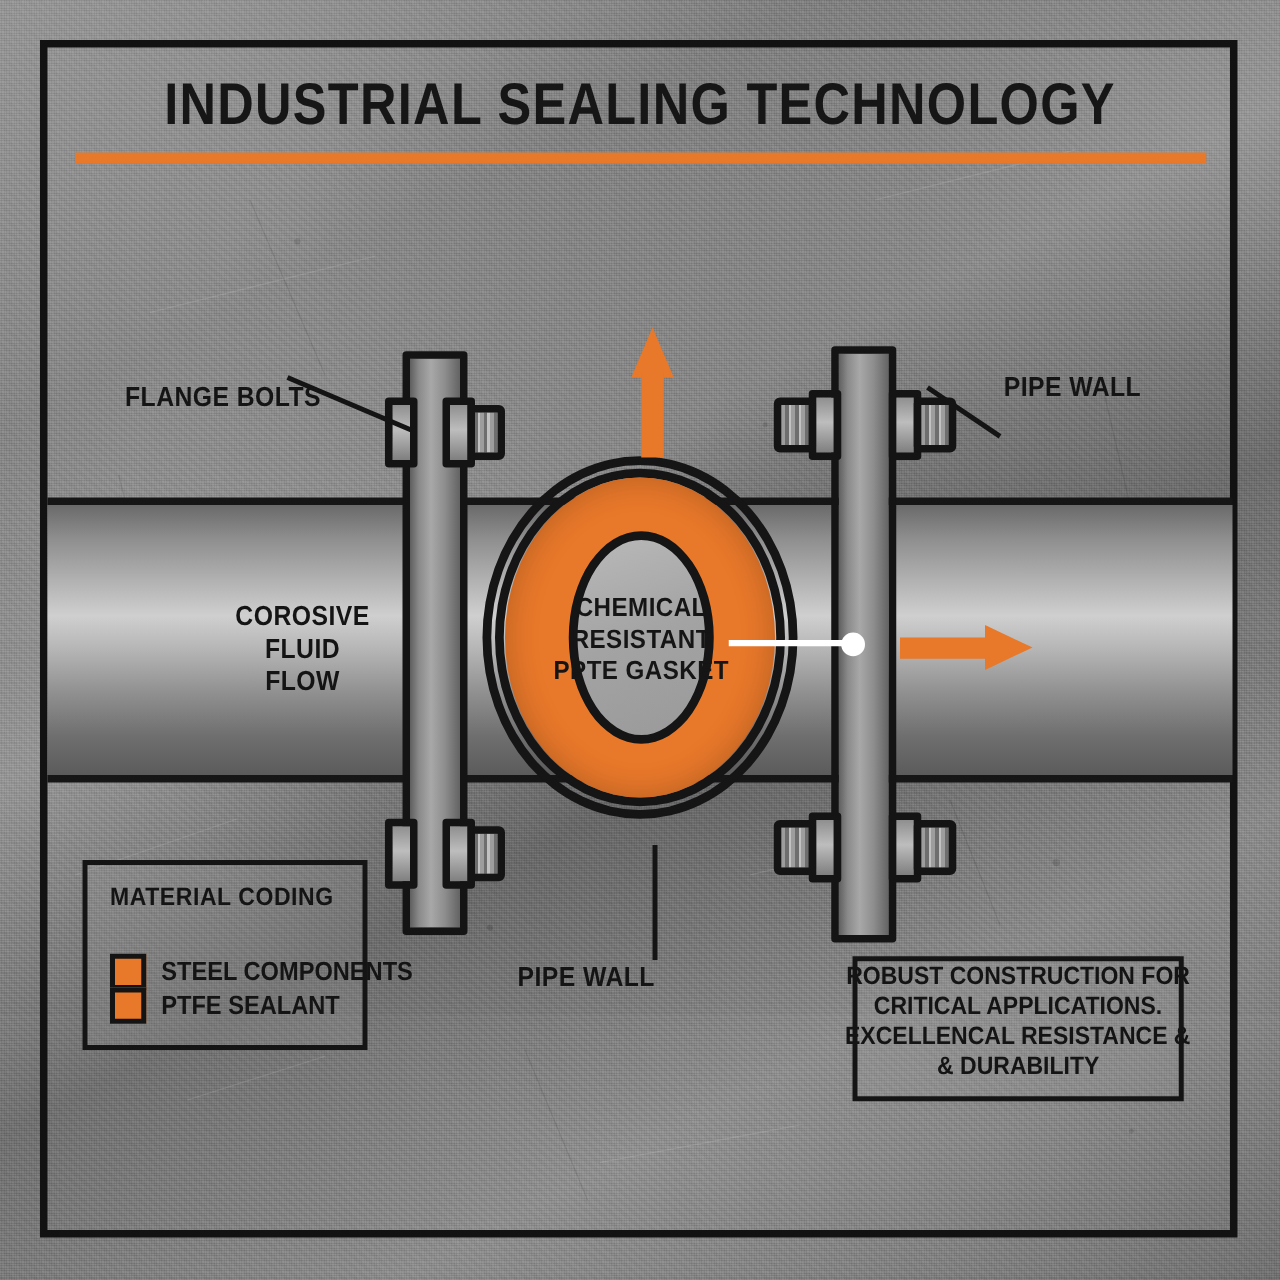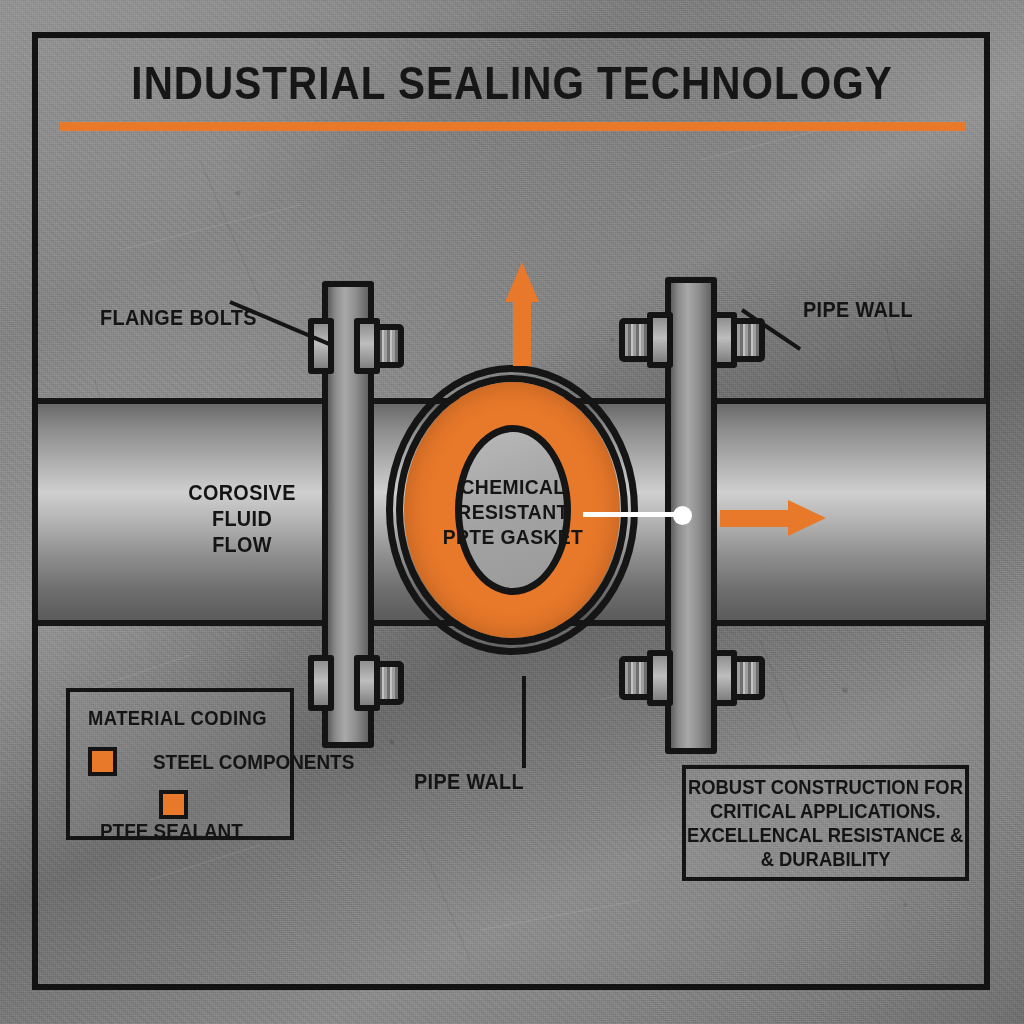--- a/index.html
+++ b/index.html
@@ -163,28 +163,28 @@
   .legend-row .swatch{
     width:29px;height:29px;background:#E8782A;border:4px solid #141414;
     box-sizing:border-box;flex:0 0 auto;
   }
   .legend-row .lbl{
     margin-left:12px;
     font-family:"Liberation Sans Narrow","Liberation Sans",sans-serif;
     font-weight:bold;font-size:21px;color:#141414;white-space:nowrap;
     transform:scaleX(.9);transform-origin:left center;
   }
-  #legend-row-0{top:55px;gap:24px;}
-  #legend-row-1{top:98px;flex-direction:column;}
+  #legend-row-0{top:71px;}
+  #legend-row-1{top:98px;}
 
   
   #note{
-    position:absolute;left:682px;top:765px;width:287px;height:116px;
+    position:absolute;left:682px;top:765px;width:265px;height:116px;
     border:4px solid #141414;box-sizing:border-box;
-    display:flex;flex-direction:column;align-items:center;justify-content:center;
+    display:flex;flex-direction:column;align-items:center;justify-content:flex-start;
     background:rgba(160,160,160,.14);
   }
   #note div{
     font-family:"Liberation Sans Narrow","Liberation Sans",sans-serif;
     font-weight:bold;font-size:20px;line-height:24px;color:#141414;
     white-space:nowrap;transform:scaleX(.92);
   }
 </style>
 </head>
 <body>

